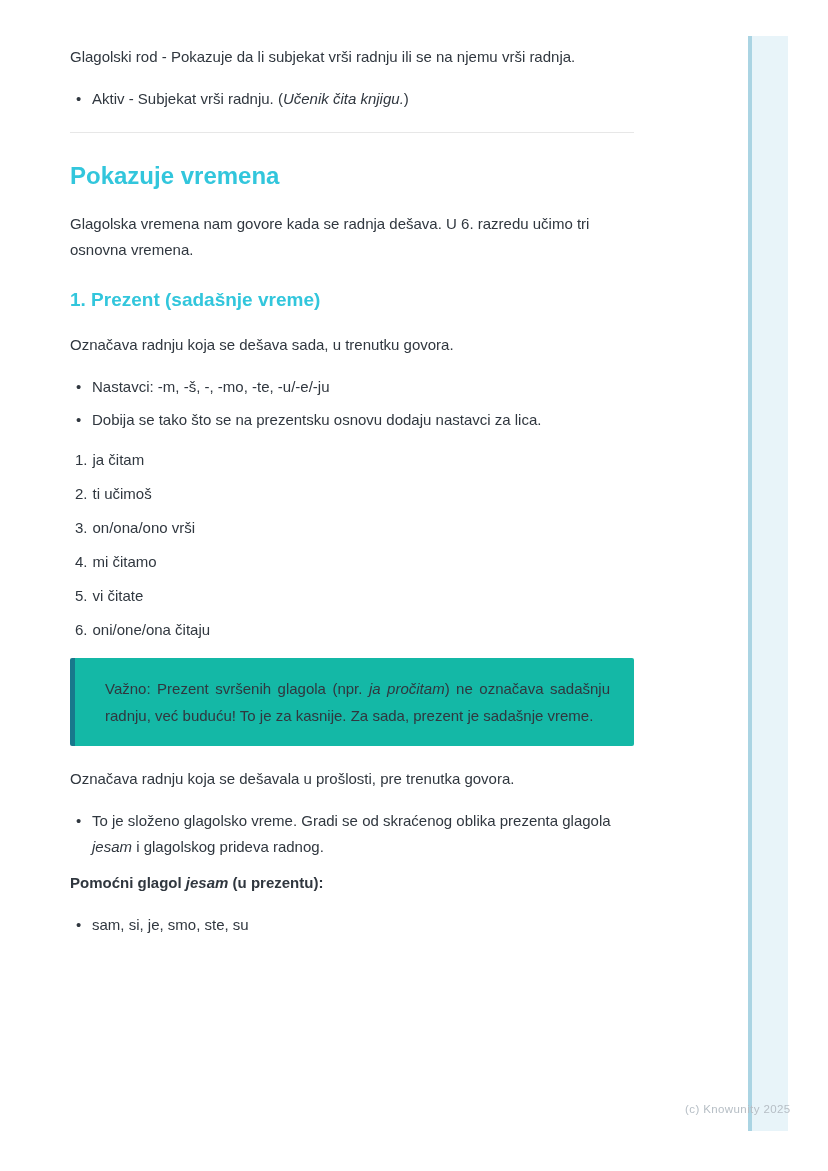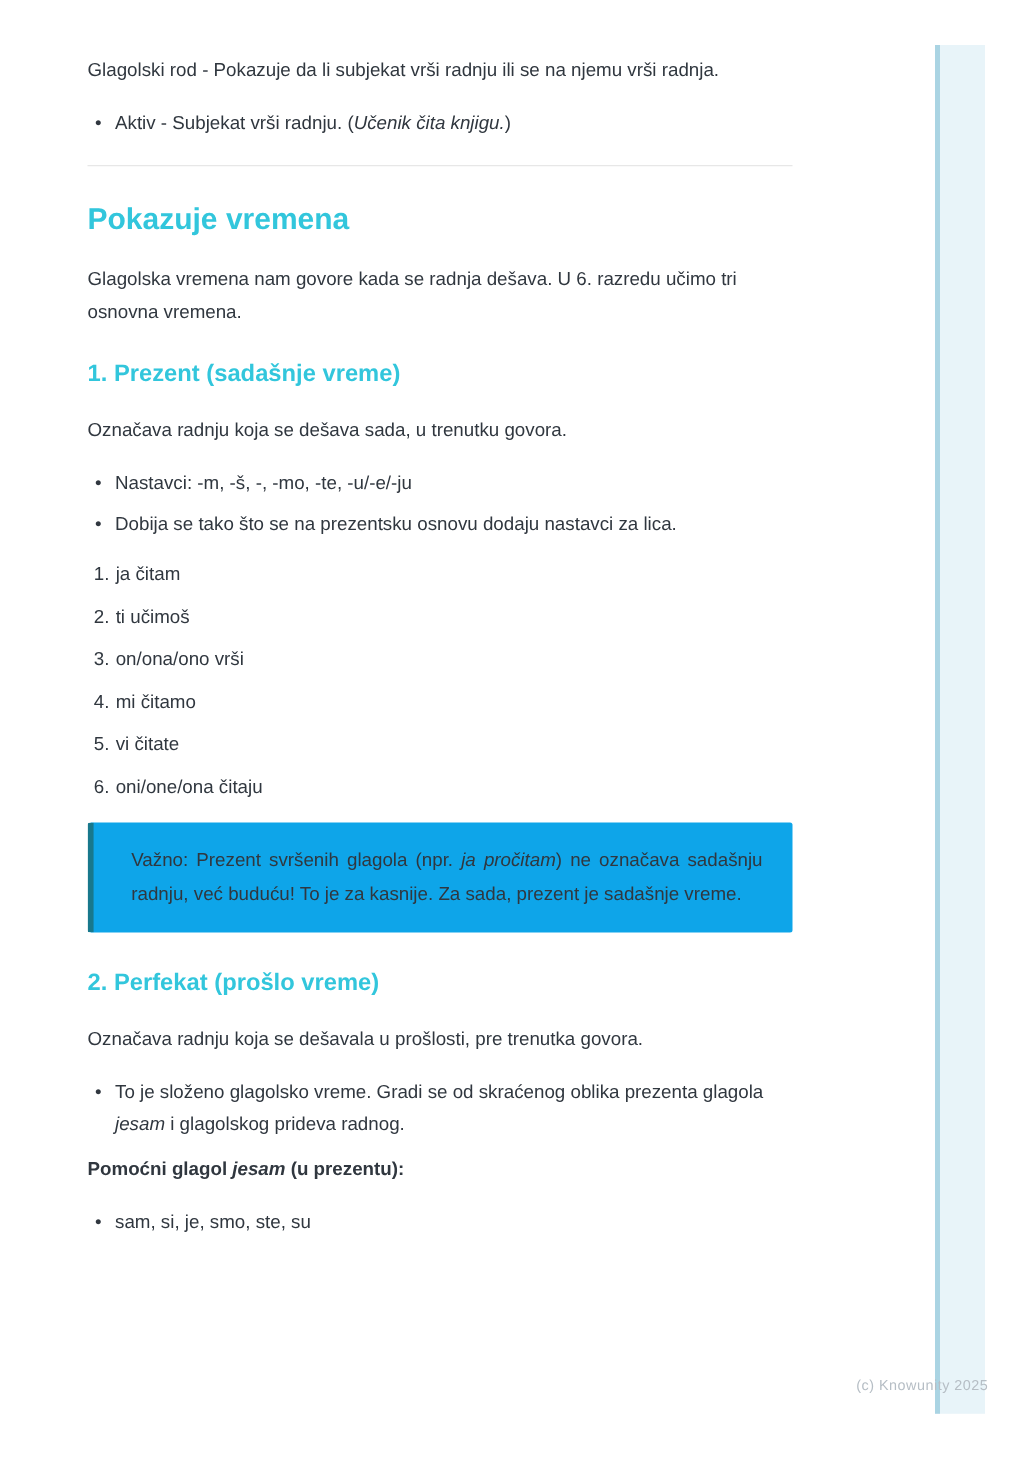--- a/index.html
+++ b/index.html
@@ -47,21 +47,21 @@
     font-size:15px; line-height:26px; color:#30373f;
   }
 
   hr.divider { border:none; border-top:1px solid #e7e7e7; margin-top:20px; }
 
   ol.conjugation { list-style:none; margin-top:14px; }
   ol.conjugation li { font-size:15px; line-height:26px; margin-bottom:8px; padding-left:5px; }
   ol.conjugation li .num { margin-right:5px; }
 
   .callout {
-    margin-top:15px; background:#0ea5e9; border-left:5px solid #18788c;
+    margin-top:15px; background:#14b8a6; border-left:5px solid #18788c;
     border-radius:2px; padding:17px 24px 17px 30px;
     font-size:15px; line-height:27px; text-align:justify;
   }
 </style>
 </head>
 <body>
 
 <div class="stripe"></div>
 <div class="watermark">(c) Knowunity 2025</div>
 
@@ -93,21 +93,20 @@
     <li><span class="num">1.</span><span>ja čita</span><strong>m</strong></li>
     <li><span class="num">2.</span><span>ti učimo</span><strong>š</strong></li>
     <li><span class="num">3.</span><span>on/ona/ono vrši</span><strong></strong></li>
     <li><span class="num">4.</span><span>mi čita</span><strong>mo</strong></li>
     <li><span class="num">5.</span><span>vi čita</span><strong>te</strong></li>
     <li><span class="num">6.</span><span>oni/one/ona čita</span><strong>ju</strong></li>
   </ol>
 
   <div class="callout"><strong>Važno</strong><span>: Prezent svršenih glagola (npr. </span><em>ja pročitam</em><span>) ne označava sadašnju radnju, već buduću! To je za kasnije. Za sada, prezent je sadašnje vreme.</span></div>
 
-  <h3 class="sub-title spaced">2. Perfekat (prošlo vreme)</h3>
 
   <p class="para"><span>Označava radnju koja se dešavala </span><strong>u prošlosti</strong><span>, pre trenutka govora.</span></p>
 
   <ul class="bullet-list">
     <li><span>To je složeno glagolsko vreme. Gradi se od </span><strong>skraćenog oblika prezenta glagola </strong><em>jesam</em><span> i </span><strong>glagolskog prideva radnog</strong><span>.</span></li>
   </ul>
 
   <p class="lead-bold"><span>Pomoćni glagol </span><em>jesam</em><span> (u prezentu):</span></p>
 
   <ul class="bullet-list">

